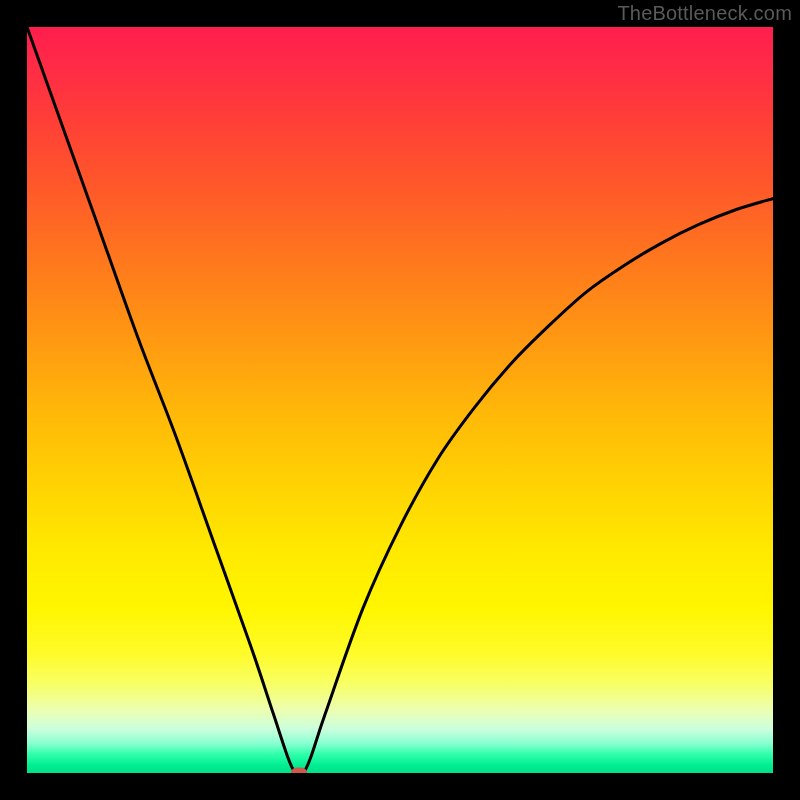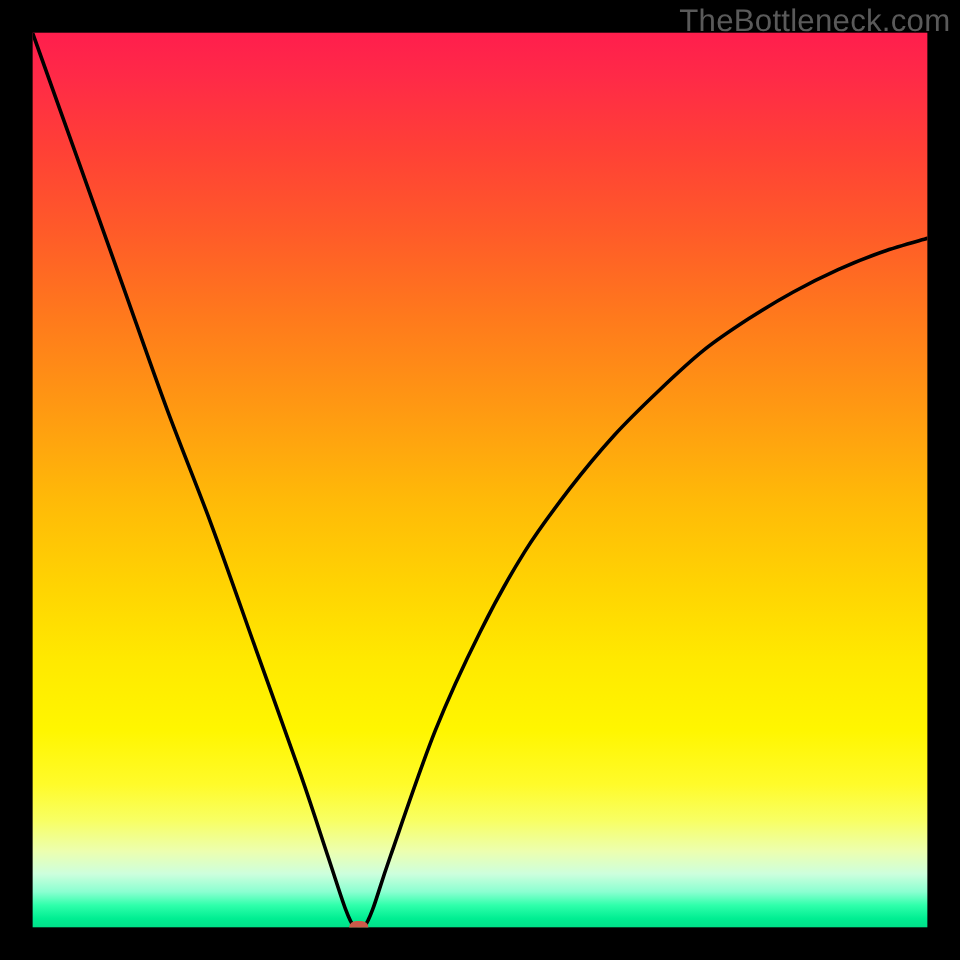--- a/index.html
+++ b/index.html
@@ -17,21 +17,21 @@
     left: 0;
     width: 800px;
     height: 800px;
     background: #000;
   }
   .watermark {
     position: absolute;
     top: 2px;
     right: 8px;
     color: #5a5a5a;
-    font-size: 26px;
+    font-size: 20px;
     font-weight: 500;
     letter-spacing: 0.2px;
     z-index: 10;
   }
   .plot {
     position: absolute;
     top: 27px;
     left: 27px;
     width: 746px;
     height: 746px;

